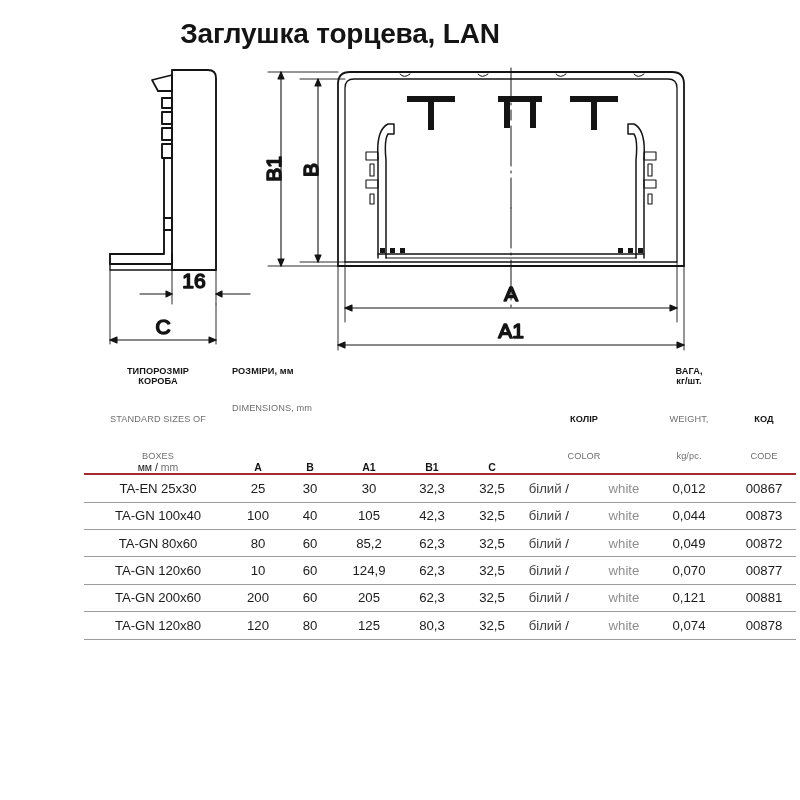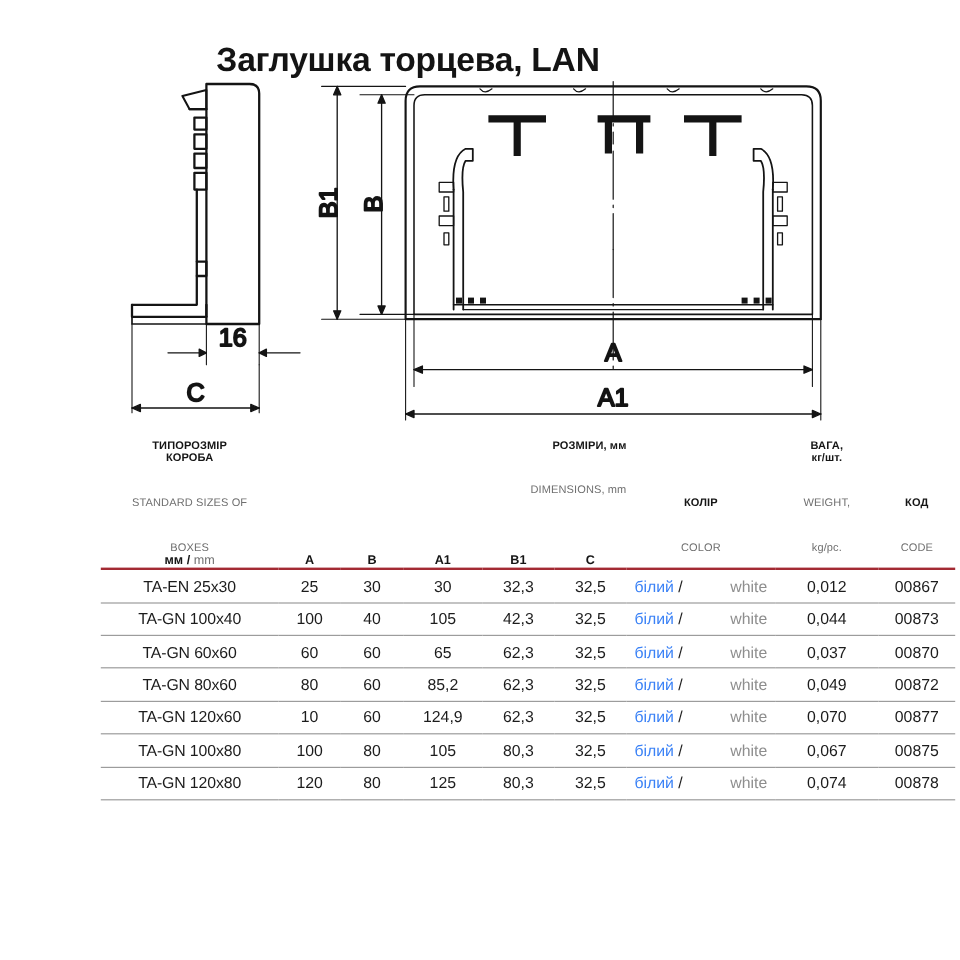--- a/index.html
+++ b/index.html
@@ -12,21 +12,21 @@
     height: 800px;
     overflow: hidden;
     font-family: "Liberation Sans", sans-serif;
     color: #1a1a1a;
     position: relative;
   }
 
   
   #page-title {
     position: absolute;
-    top: 34px;
+    top: 18px;
     left: 0;
     width: 680px;
     text-align: center;
     font-size: 28px;
     font-weight: 700;
     letter-spacing: -0.2px;
     color: #141414;
   }
 
   
@@ -78,33 +78,33 @@
   }
   .hd .en {
     display: block;
     font-size: 9.2px;
     font-weight: 400;
     color: #6f6f6f;
     letter-spacing: 0.1px;
     margin-top: 27px;
   }
   .hd-dims-group {
-    text-align: right;
+    text-align: left;
     vertical-align: top;
     padding-top: 14px;
   }
   .subhead-row td {
     text-align: center;
     font-size: 10.5px;
     font-weight: 700;
     color: #151515;
     padding-bottom: 4px;
   }
   .subhead-row td.unit-cell .uk {
-    font-weight: 700;
+    font-weight: 400;
     color: #151515;
   }
   .subhead-row td.unit-cell .en {
     font-weight: 400;
     color: #6f6f6f;
   }
 
   
   tr.accent-rule td {
     height: 0;
@@ -115,21 +115,21 @@
   
   tr.drow td {
     height: 26.4px;
     text-align: center;
     font-size: 13.2px;
     color: #1c1c1c;
     border-bottom: 1px solid #9c9c9c;
     white-space: nowrap;
   }
   tr.drow:last-child td { border-bottom: 1px solid #9c9c9c; }
-  td.color-cell .uk { color: #3b82f6; }
+  td.color-cell .uk { color: #404040; }
   td.color-cell .en { color: #8e8e8e; margin-left: 36px; }
   td.name-cell { letter-spacing: -0.1px; }
 
   
   col.c-name   { width: 148px; }
   col.c-a      { width: 52px; }
   col.c-b      { width: 52px; }
   col.c-a1     { width: 66px; }
   col.c-b1     { width: 60px; }
   col.c-c      { width: 60px; }
@@ -372,31 +372,20 @@
           <td>100</td>
           <td>40</td>
           <td>105</td>
           <td>42,3</td>
           <td>32,5</td>
           <td class="color-cell"><span class="uk">білий</span> / <span class="en">white</span></td>
           <td>0,044</td>
           <td>00873</td>
         </tr>
         <tr class="drow">
-          <td class="name-cell">TA-GN 60x60</td>
-          <td>60</td>
-          <td>60</td>
-          <td>65</td>
-          <td>62,3</td>
-          <td>32,5</td>
-          <td class="color-cell"><span class="uk">білий</span> / <span class="en">white</span></td>
-          <td>0,037</td>
-          <td>00870</td>
-        </tr>
-        <tr class="drow">
           <td class="name-cell">TA-GN 80x60</td>
           <td>80</td>
           <td>60</td>
           <td>85,2</td>
           <td>62,3</td>
           <td>32,5</td>
           <td class="color-cell"><span class="uk">білий</span> / <span class="en">white</span></td>
           <td>0,049</td>
           <td>00872</td>
         </tr>
@@ -405,29 +394,29 @@
           <td>10</td>
           <td>60</td>
           <td>124,9</td>
           <td>62,3</td>
           <td>32,5</td>
           <td class="color-cell"><span class="uk">білий</span> / <span class="en">white</span></td>
           <td>0,070</td>
           <td>00877</td>
         </tr>
         <tr class="drow">
-          <td class="name-cell">TA-GN 100x80</td>
-          <td>100</td>
-          <td>80</td>
-          <td>105</td>
-          <td>80,3</td>
-          <td>32,5</td>
-          <td class="color-cell"><span class="uk">білий</span> / <span class="en">white</span></td>
-          <td>0,067</td>
-          <td>00875</td>
+          <td class="name-cell">TA-GN 200x60</td>
+          <td>200</td>
+          <td>60</td>
+          <td>205</td>
+          <td>62,3</td>
+          <td>32,5</td>
+          <td class="color-cell"><span class="uk">білий</span> / <span class="en">white</span></td>
+          <td>0,121</td>
+          <td>00881</td>
         </tr>
         <tr class="drow">
           <td class="name-cell">TA-GN 120x80</td>
           <td>120</td>
           <td>80</td>
           <td>125</td>
           <td>80,3</td>
           <td>32,5</td>
           <td class="color-cell"><span class="uk">білий</span> / <span class="en">white</span></td>
           <td>0,074</td>

